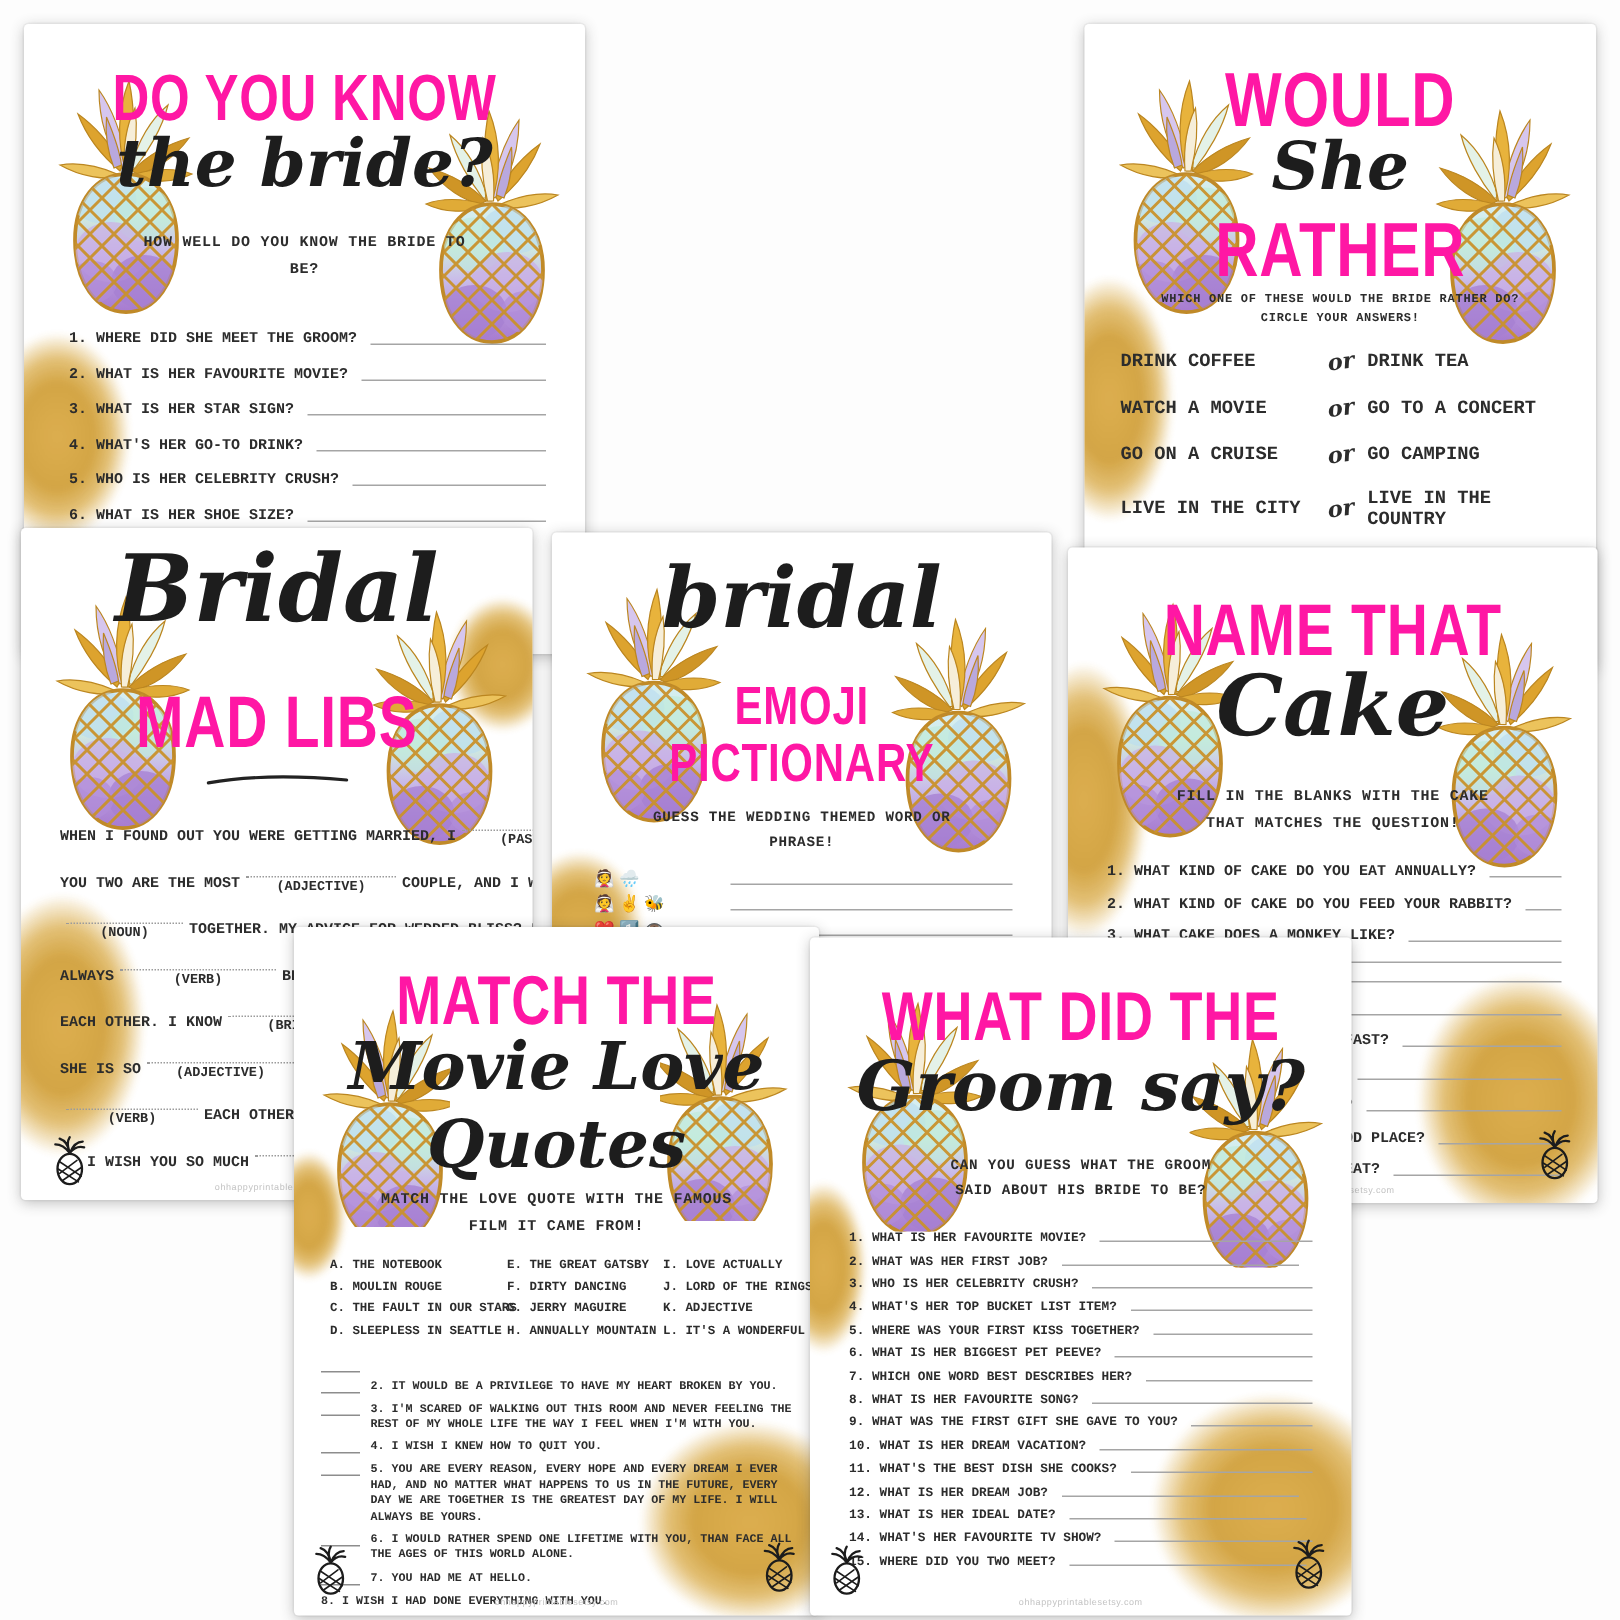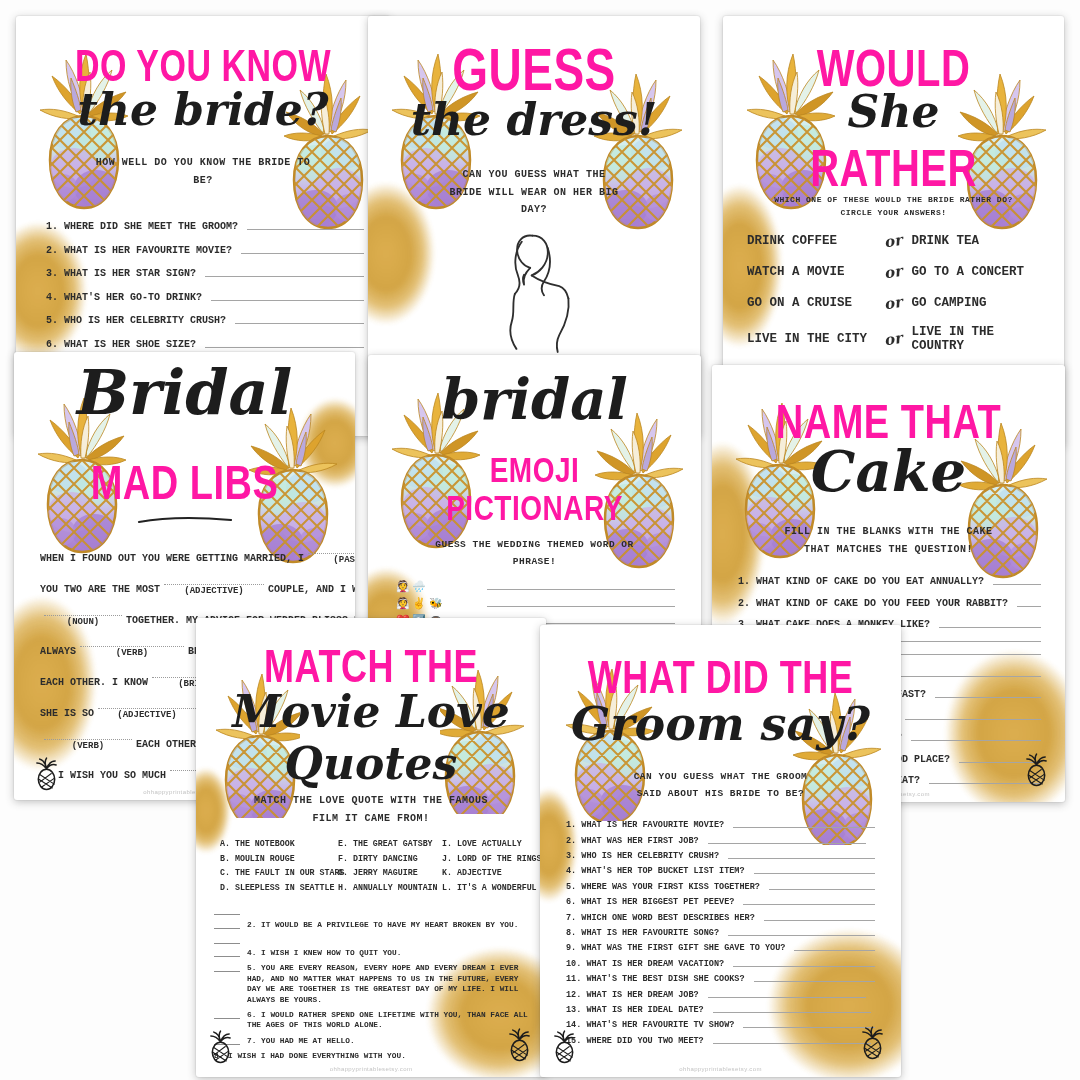--- a/index.html
+++ b/index.html
@@ -223,37 +223,20 @@
           </div>
 
           <div class="qrow">
             <span class="qt">6. WHAT IS HER SHOE SIZE?</span>
             <span class="line"></span>
           </div>
         </div>
     </div>
   </div>
 
-  <div class="card c2">
-    <div class="splash sp"></div>
-    <svg class="pine left">
-        <use href="#pine-deco"></use>
-      </svg>
-    <svg class="pine right">
-        <use href="#pine-deco"></use>
-      </svg>
-    <div class="content">
-      <span class="pink-title">GUESS</span>
-      <span class="script">the dress!</span>
-      <div class="subtitle">CAN YOU GUESS WHAT THE BRIDE WILL WEAR ON HER BIG DAY?</div>
-      <svg class="woman" viewBox="0 0 130 170">
-          <use href="#woman-line"></use>
-        </svg>
-    </div>
-  </div>
 
   <div class="card c3">
     <div class="splash sp"></div>
     <svg class="pine left">
         <use href="#pine-deco"></use>
       </svg>
     <svg class="pine right">
         <use href="#pine-deco"></use>
       </svg>
     <div class="content">
@@ -521,20 +504,21 @@
             <span class="qline"></span>
           </div>
 
           <div class="qqrow">
             <span class="qline"></span>
             <span class="qq">2. IT WOULD BE A PRIVILEGE TO HAVE MY HEART BROKEN BY YOU.</span>
           </div>
 
           <div class="qqrow">
             <span class="qline"></span>
+            <span class="qq">3. I'M SCARED OF WALKING OUT THIS ROOM AND NEVER FEELING THE REST OF MY WHOLE LIFE THE WAY I FEEL WHEN I'M WITH YOU.</span>
           </div>
 
           <div class="qqrow">
             <span class="qline"></span>
             <span class="qq">4. I WISH I KNEW HOW TO QUIT YOU.</span>
           </div>
 
           <div class="qqrow">
             <span class="qline"></span>
             <span class="qq">5. YOU ARE EVERY REASON, EVERY HOPE AND EVERY DREAM I EVER HAD, AND NO MATTER WHAT HAPPENS TO US IN THE FUTURE, EVERY DAY WE ARE TOGETHER IS THE GREATEST DAY OF MY LIFE. I WILL ALWAYS BE YOURS.</span>

